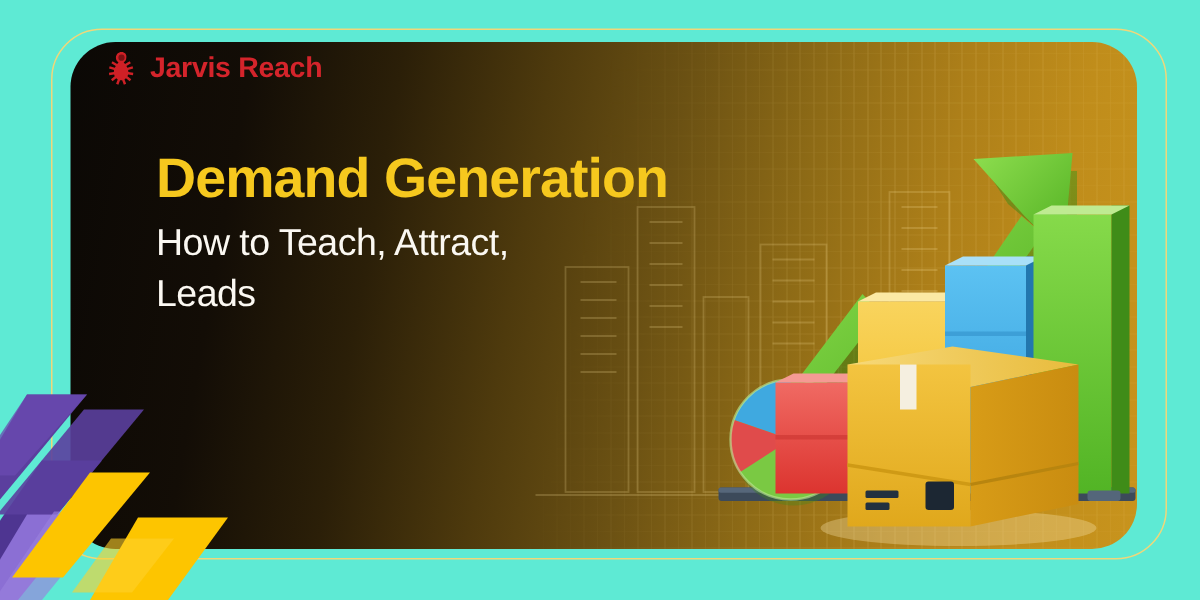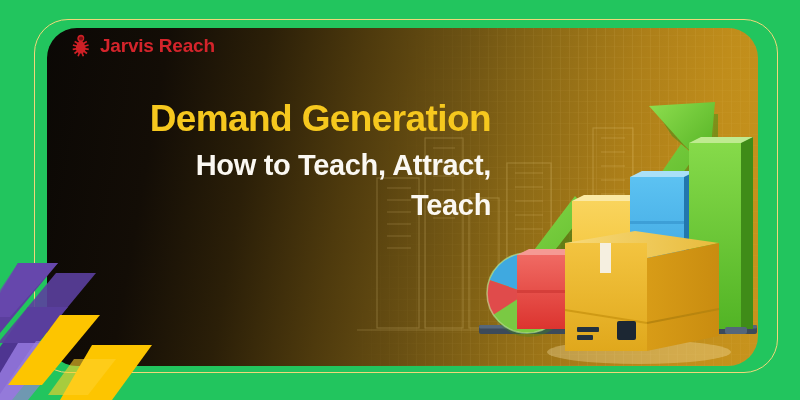--- a/index.html
+++ b/index.html
@@ -13,21 +13,21 @@
     overflow: hidden;
     font-family: "Liberation Sans", sans-serif;
     position: relative;
   }
 
   
   #stage {
     position: absolute;
     left: 0; top: 0;
     width: 800px; height: 400px;
-    background: #22c55e;
+    background: #5eead4;
     overflow: hidden;
   }
 
   
   .outer-outline {
     position: absolute;
     left: 34px; top: 19px;
     width: 744px; height: 354px;
     border: 1.5px solid #f0d77a;
     border-radius: 34px;
@@ -90,38 +90,37 @@
     color: #d4242b;
     font-size: 19px;
     font-weight: bold;
     letter-spacing: -0.2px;
     white-space: nowrap;
   }
 
   
   .text-block {
     position: absolute;
-    left: 74px; top: 72px;
+    left: 57px; top: 72px;
     width: 370px;
     z-index: 8;
-    text-align: right;
   }
   .title {
     color: #f6c81e;
     font-size: 37px;
     font-weight: bold;
     line-height: 1.02;
     letter-spacing: -0.6px;
     margin: 0 0 7px 0;
     white-space: nowrap;
   }
   .subtitle {
     color: #fbf8f2;
-    font-size: 29px;
-    font-weight: bold;
+    font-size: 25px;
+    font-weight: normal;
     line-height: 1.38;
     letter-spacing: -0.35px;
     margin: 0;
   }
   .subtitle span { display: block; }
 
   
   .illustration {
     position: absolute;
     left: 420px; top: 50px;
@@ -175,21 +174,21 @@
         </g>
         <circle cx="15" cy="6.3" r="2.4" fill="#7d1013"></circle>
       </svg>
       <span class="logo-text">Jarvis Reach</span>
     </div>
 
     <div class="text-block">
       <h1 class="title">Demand Generation</h1>
       <p class="subtitle">
         <span>How to Teach, Attract,</span>
-        <span>Teach</span>
+        <span>Leads</span>
       </p>
     </div>
 
     <svg class="illustration" viewBox="0 0 300 290">
       <defs>
         <linearGradient id="gArrow" x1="0" y1="0" x2="1" y2="1">
           <stop offset="0%" stop-color="#8ede4f"></stop>
           <stop offset="100%" stop-color="#4fae20"></stop>
         </linearGradient>
         <linearGradient id="gArrowSide" x1="0" y1="0" x2="0" y2="1">

